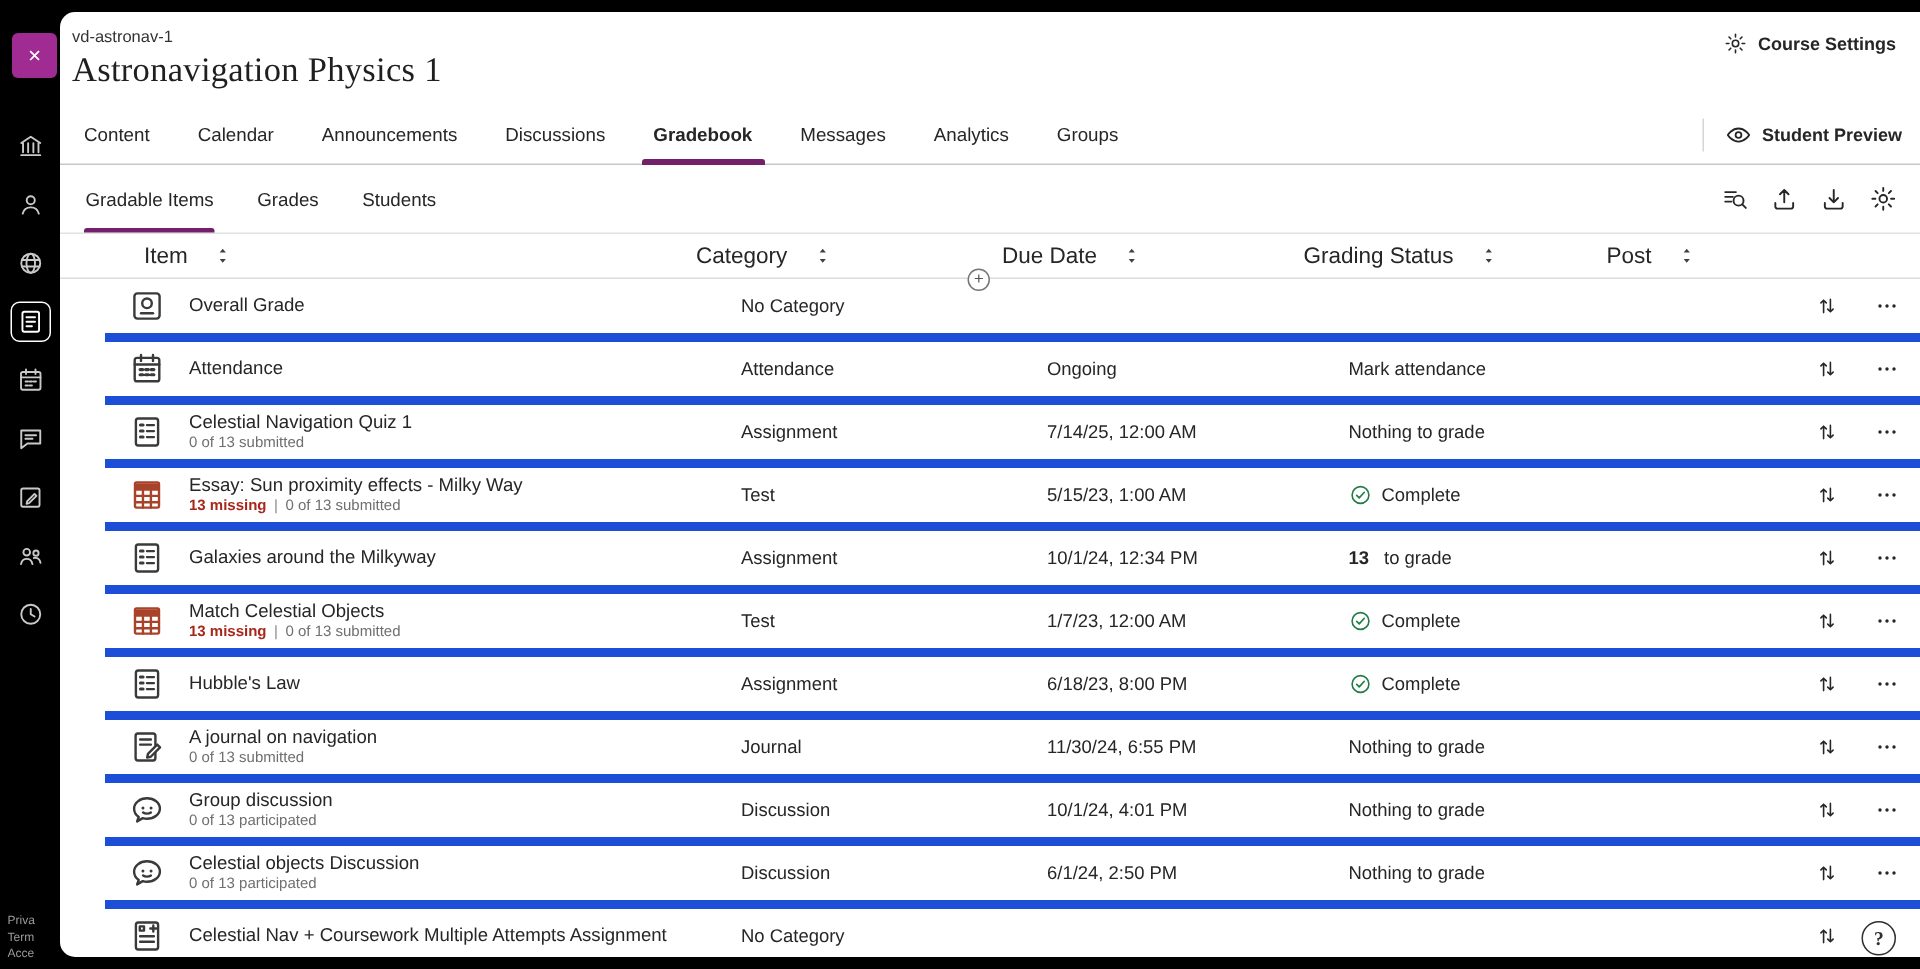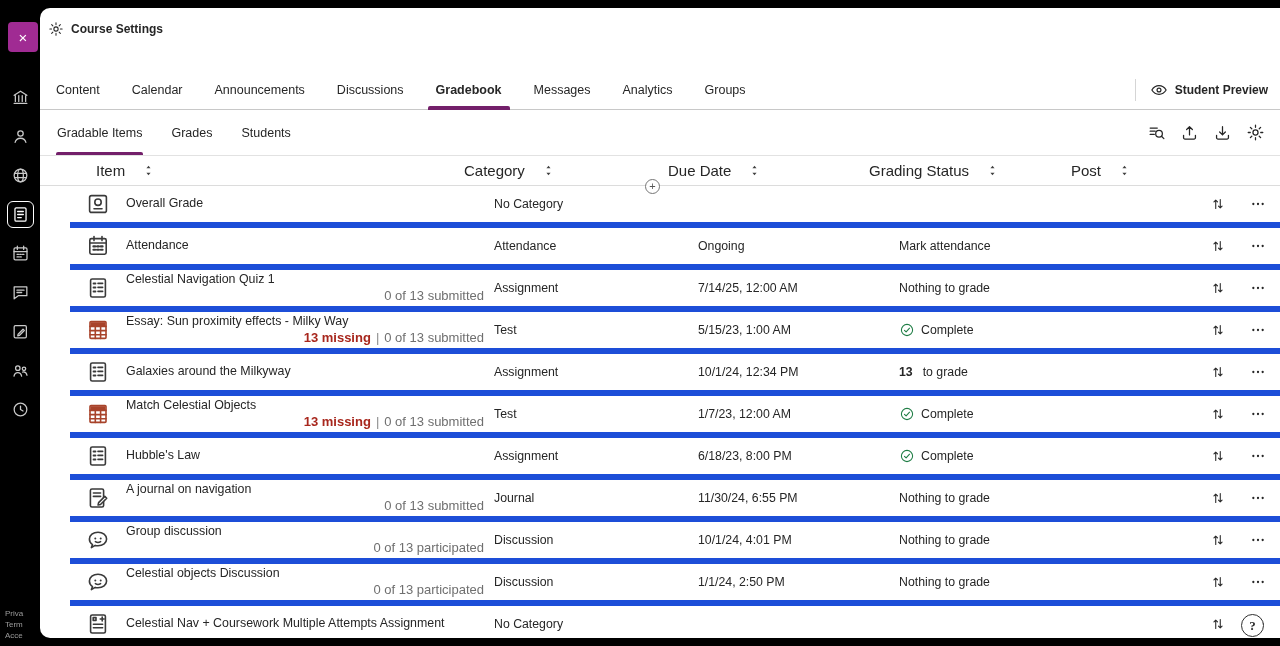--- a/index.html
+++ b/index.html
@@ -71,21 +71,21 @@
   .add-row{position:absolute;top:23px;left:605px;width:15px;height:15px;border-radius:50%;
     border:1px solid #767676;background:#fff;color:#555;font-size:11px;line-height:1;display:flex;
     align-items:center;justify-content:center;padding:0;cursor:pointer;z-index:2;}
 
   .trow{height:42px;border-bottom:6px solid #1d4ed8;font-size:12.3px;background:#fff;margin-left:30px;}
   .icon-cell{justify-self:center;width:24px;height:24px;color:#3a3a3a;}
   .icon-cell svg{width:100%;height:100%;}
   .icon-test{color:var(--test,#a8432a);}
   .title-cell{display:flex;flex-direction:column;justify-content:center;line-height:1.25;padding-right:10px;}
   .row-title{font-size:12.4px;color:#262626;cursor:pointer;}
-  .row-sub{font-size:13px;color:#6f6f6f;margin-top:1px;text-align:right;}
+  .row-sub{font-size:10px;color:#6f6f6f;margin-top:1px;}
   .missing{color:var(--missing,#a8271d);font-weight:700;}
   .pipe{margin:0 5px;color:#8a8a8a;}
   .status-cell{display:flex;align-items:center;gap:6px;}
   .check-ic{width:16px;height:16px;color:var(--complete,#1f7d45);flex:0 0 auto;}
   .st-count b{font-weight:700;margin-right:4px;}
   .row-btn{width:30px;height:30px;background:none;border:none;color:#262626;display:flex;align-items:center;
     justify-content:center;padding:0;cursor:pointer;margin:0 auto;}
   .row-btn svg{width:16px;height:16px;}
 
   .help-btn{position:absolute;right:16px;bottom:1px;width:23px;height:23px;border-radius:50%;background:#fff;
@@ -184,20 +184,24 @@
     <div class="side-footer" id="side-footer">
         <a href="#">Priva</a>
         <a href="#">Term</a>
         <a href="#">Acce</a>
       </div>
   </aside>
 
   <main class="panel">
 
     <header class="course-header">
+      <div>
+        <div class="course-id">vd-astronav-1</div>
+        <h1 class="course-title">Astronavigation Physics 1</h1>
+      </div>
       <button class="course-settings">
         <span class="ic16" id="gear-top">
             <svg class="svgi" viewBox="0 0 24 24" aria-hidden="true">
               <circle cx="12" cy="12" r="3.2"></circle>
               <path d="M12 2.8v2.6M12 18.6v2.6M21.2 12h-2.6M5.4 12H2.8M18.5 5.5l-1.8 1.8M7.3 16.7l-1.8 1.8M18.5 18.5l-1.8-1.8M7.3 7.3 5.5 5.5"></path>
             </svg>
           </span>
         <span>Course Settings</span>
       </button>
     </header>
@@ -659,21 +663,21 @@
                 <circle cx="9.3" cy="10.6" r="1" fill="currentColor" stroke="none"></circle>
                 <circle cx="14.7" cy="10.6" r="1" fill="currentColor" stroke="none"></circle>
                 <path d="M9.4 13.6c1.4 1 3.8 1 5.2 0"></path>
               </svg>
             </span>
             <div class="title-cell">
               <div class="row-title">Celestial objects Discussion</div>
               <div class="row-sub"><span>0 of 13 participated</span></div>
             </div>
             <div>Discussion</div>
-            <div>1/1/24, 2:50 PM</div>
+            <div>6/1/24, 2:50 PM</div>
             <div class="status-cell st-text">
               <span>Nothing to grade</span>
             </div>
             <div></div>
             <button class="row-btn">
               <span style="width:16px;height:16px;display:block;">
                 <svg class="svgi" viewBox="0 0 24 24" aria-hidden="true">
                   <path d="M8.6 18.6V6.2M8.6 6.2 5.9 8.9M8.6 6.2l2.7 2.7M15.4 5.4v12.4M15.4 17.8l-2.7-2.7M15.4 17.8l2.7-2.7"></path>
                 </svg>
               </span>

